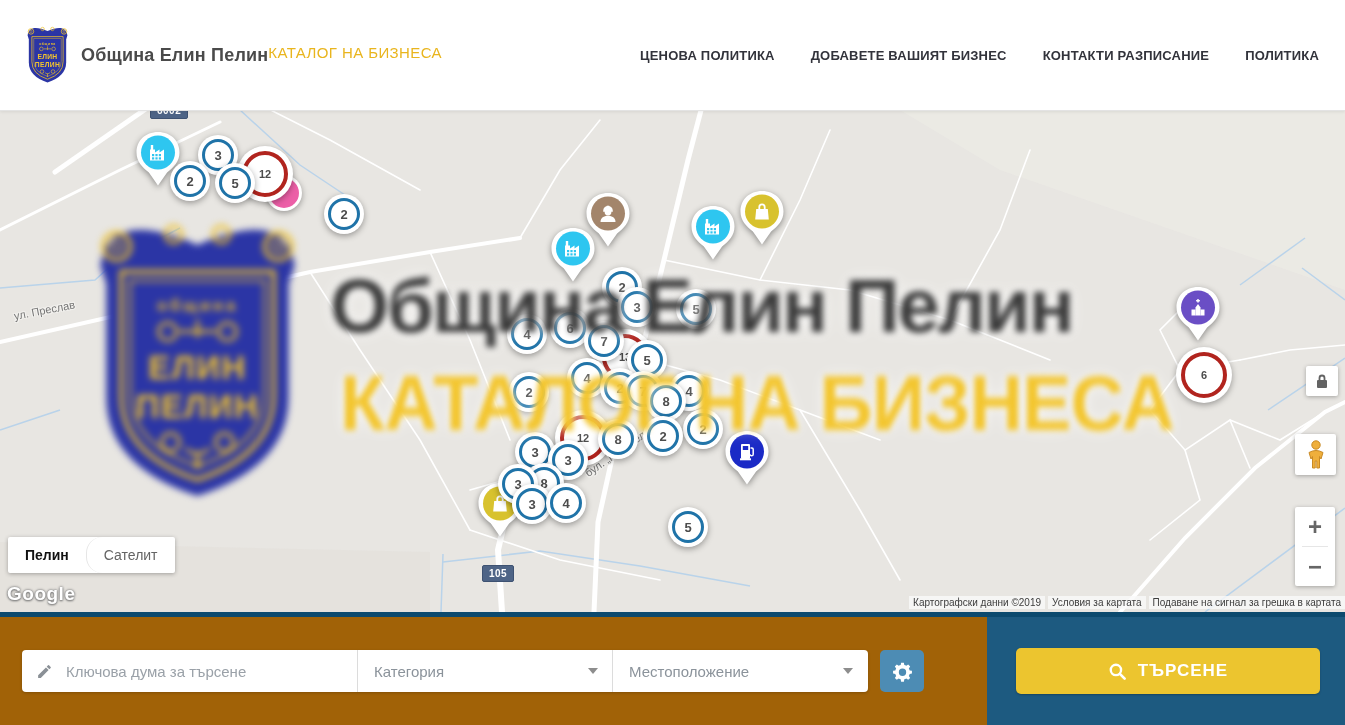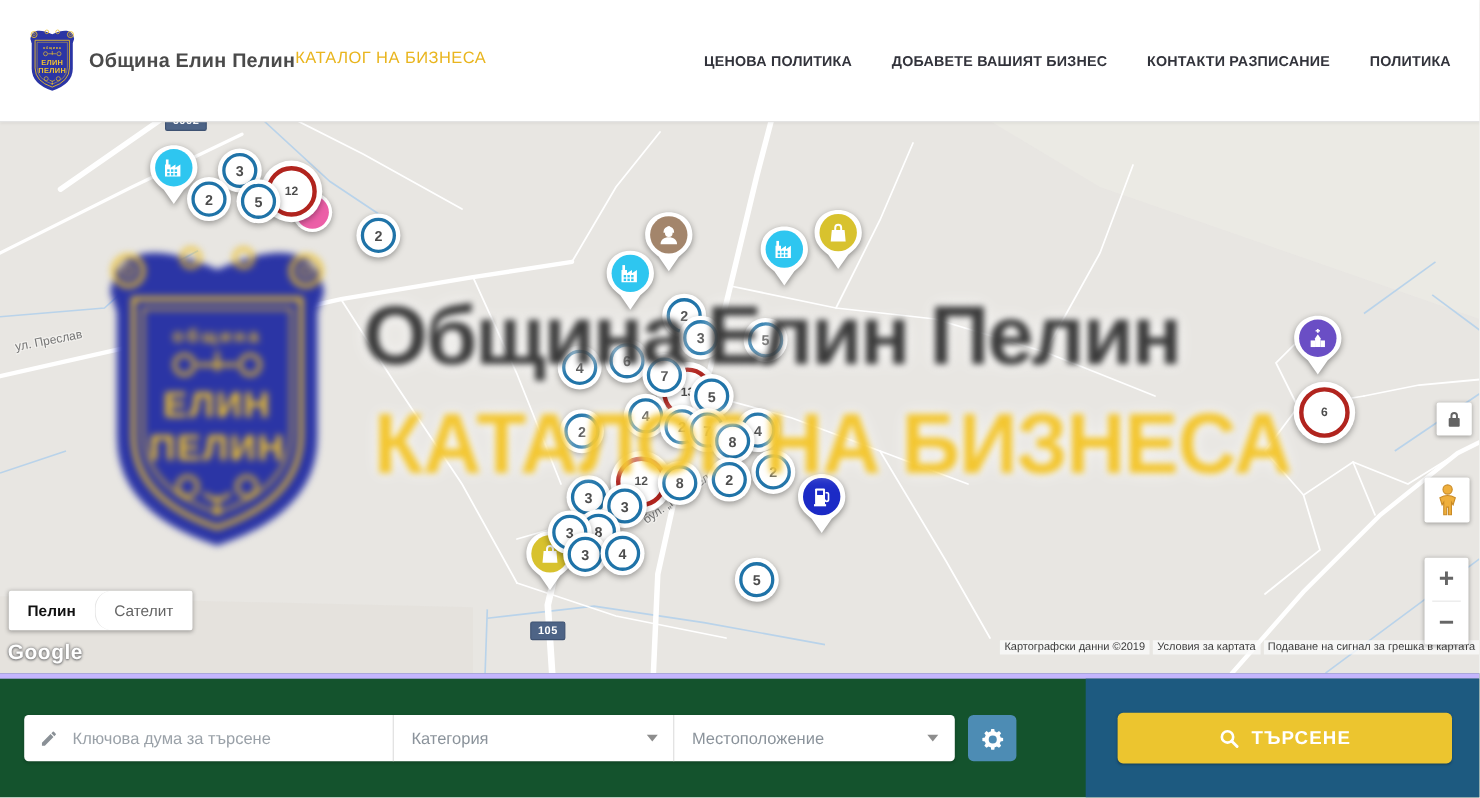--- a/index.html
+++ b/index.html
@@ -72,35 +72,35 @@
   }
   .maptype-btn{display:flex;align-items:center;padding:0 17px;font-size:14px;}
   .maptype-btn.active{font-weight:700;color:#111;}
   .maptype-btn.inactive{color:#646464;border-left:1px solid #e6e6e6;border-radius:16px;}
   .google-logo{
     position:absolute;left:7px;top:473px;z-index:6;font-size:19px;font-weight:700;color:#fff;
     letter-spacing:.5px;cursor:pointer;
     text-shadow:0 0 2px #8a8a8a,0 0 3px #8a8a8a,0 1px 2px #777;
   }
   .attribution{
-    position:absolute;right:0;bottom:17px;z-index:6;display:flex;gap:3px;font-size:10px;color:#3c3c3c;
+    position:absolute;right:0;bottom:3px;z-index:6;display:flex;gap:3px;font-size:10px;color:#3c3c3c;
   }
   .attribution span{background:rgba(250,250,250,.78);padding:1px 4px;white-space:nowrap;}
   .ctrl-box{position:absolute;background:#fff;border-radius:2px;box-shadow:0 1px 4px rgba(0,0,0,.3);z-index:6;
     display:flex;align-items:center;justify-content:center;cursor:pointer;}
   .ctrl-lock{left:1306px;top:256px;width:32px;height:30px;}
   .ctrl-pegman{left:1295px;top:324px;width:41px;height:41px;}
   .ctrl-zoom{left:1295px;top:397px;width:40px;height:79px;flex-direction:column;padding:0;}
   .zoom-btn{width:100%;height:39px;display:flex;align-items:center;justify-content:center;
     font-size:24px;font-weight:700;color:#666;}
   .zoom-divider{width:26px;height:1px;background:#e6e6e6;}
   
   .search-section{
-    position:absolute;left:0;top:612px;width:1345px;height:113px;background:#14532d;
-    border-top:5px solid #c4b5fd;box-sizing:border-box;z-index:40;
+    position:absolute;left:0;top:612px;width:1345px;height:113px;background:#a16207;
+    border-top:5px solid #0c4a6e;box-sizing:border-box;z-index:40;
   }
   .search-right-panel{position:absolute;right:0;top:0;bottom:0;width:358px;background:#1d5a80;}
   .search-bar{
     position:absolute;left:22px;top:33px;width:846px;height:42px;background:#fff;border-radius:4px;
     display:flex;align-items:stretch;box-shadow:0 1px 3px rgba(0,0,0,.2);
   }
   .seg{display:flex;align-items:center;box-sizing:border-box;}
   .seg-keyword{width:335px;padding:0 12px 0 14px;gap:11px;}
   .seg-keyword input{
     border:none;outline:none;flex:1;font-size:15px;color:#444;font-family:"Liberation Sans",sans-serif;min-width:0;

